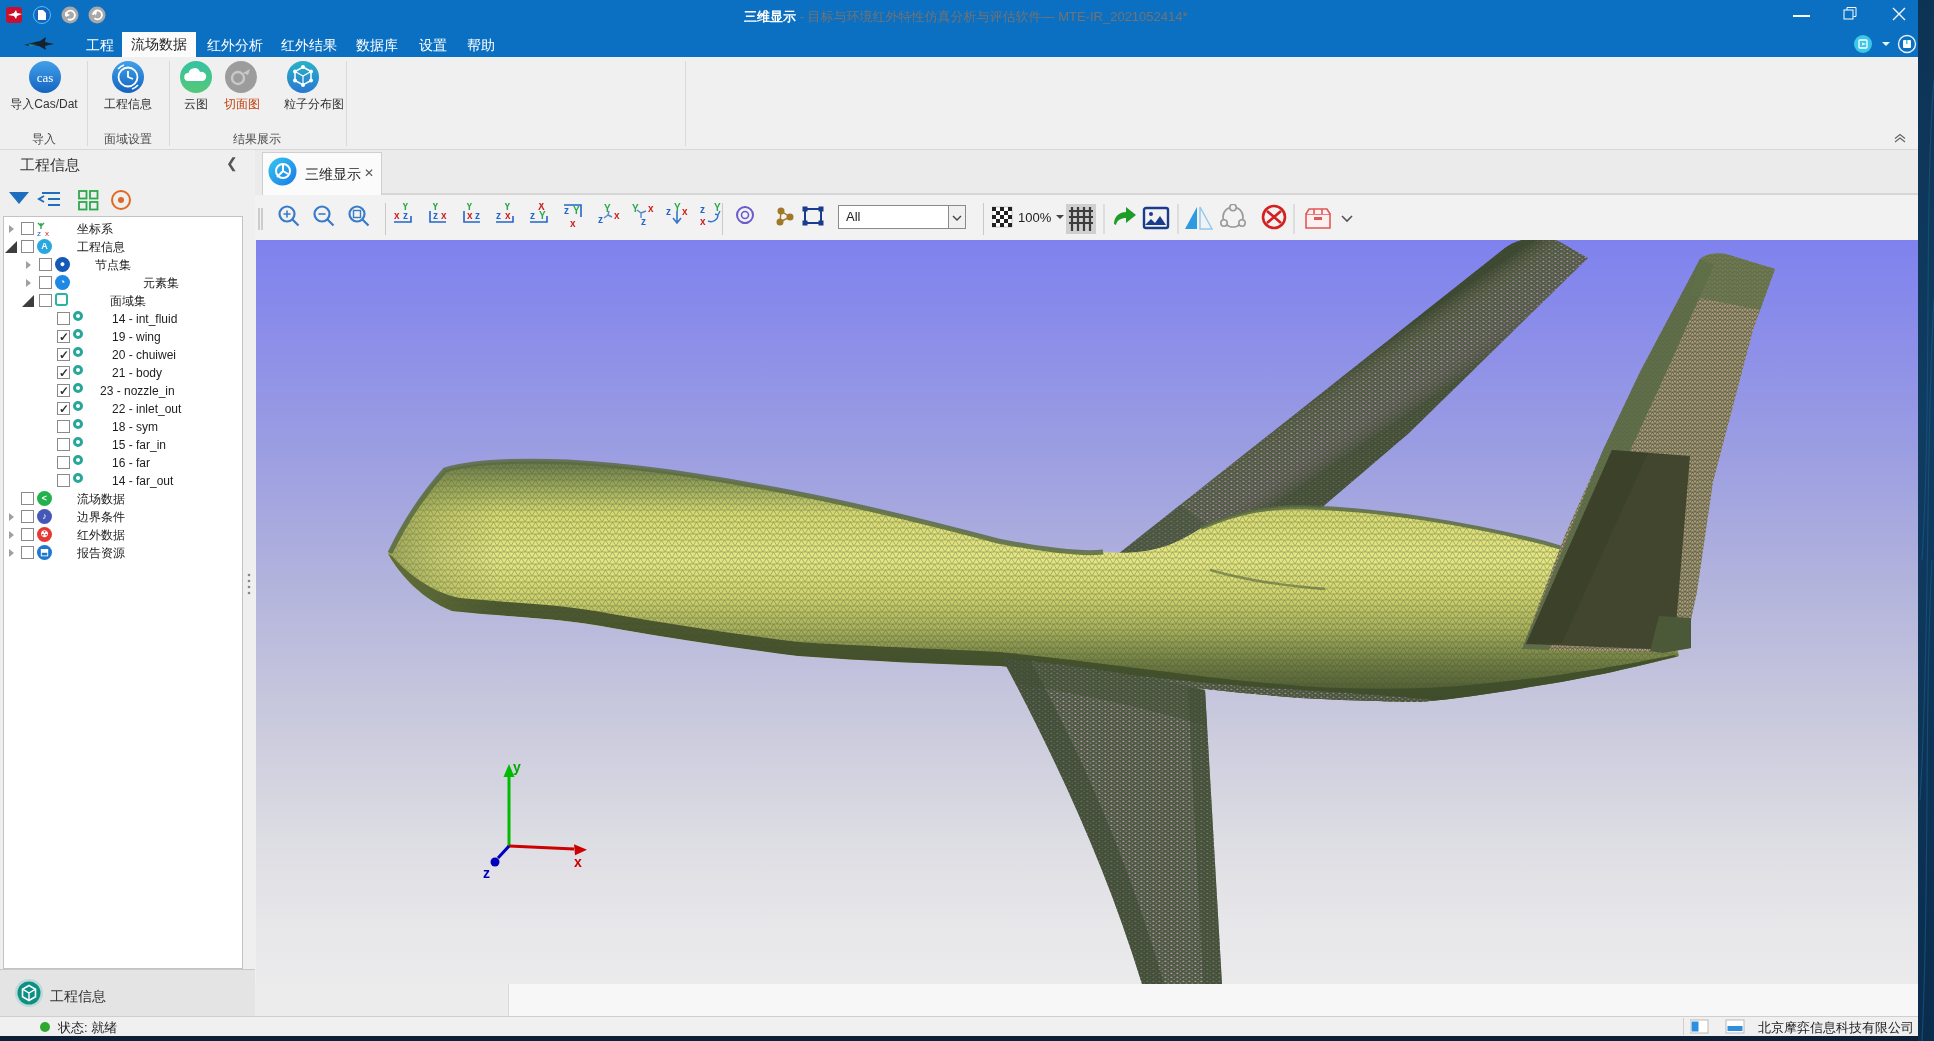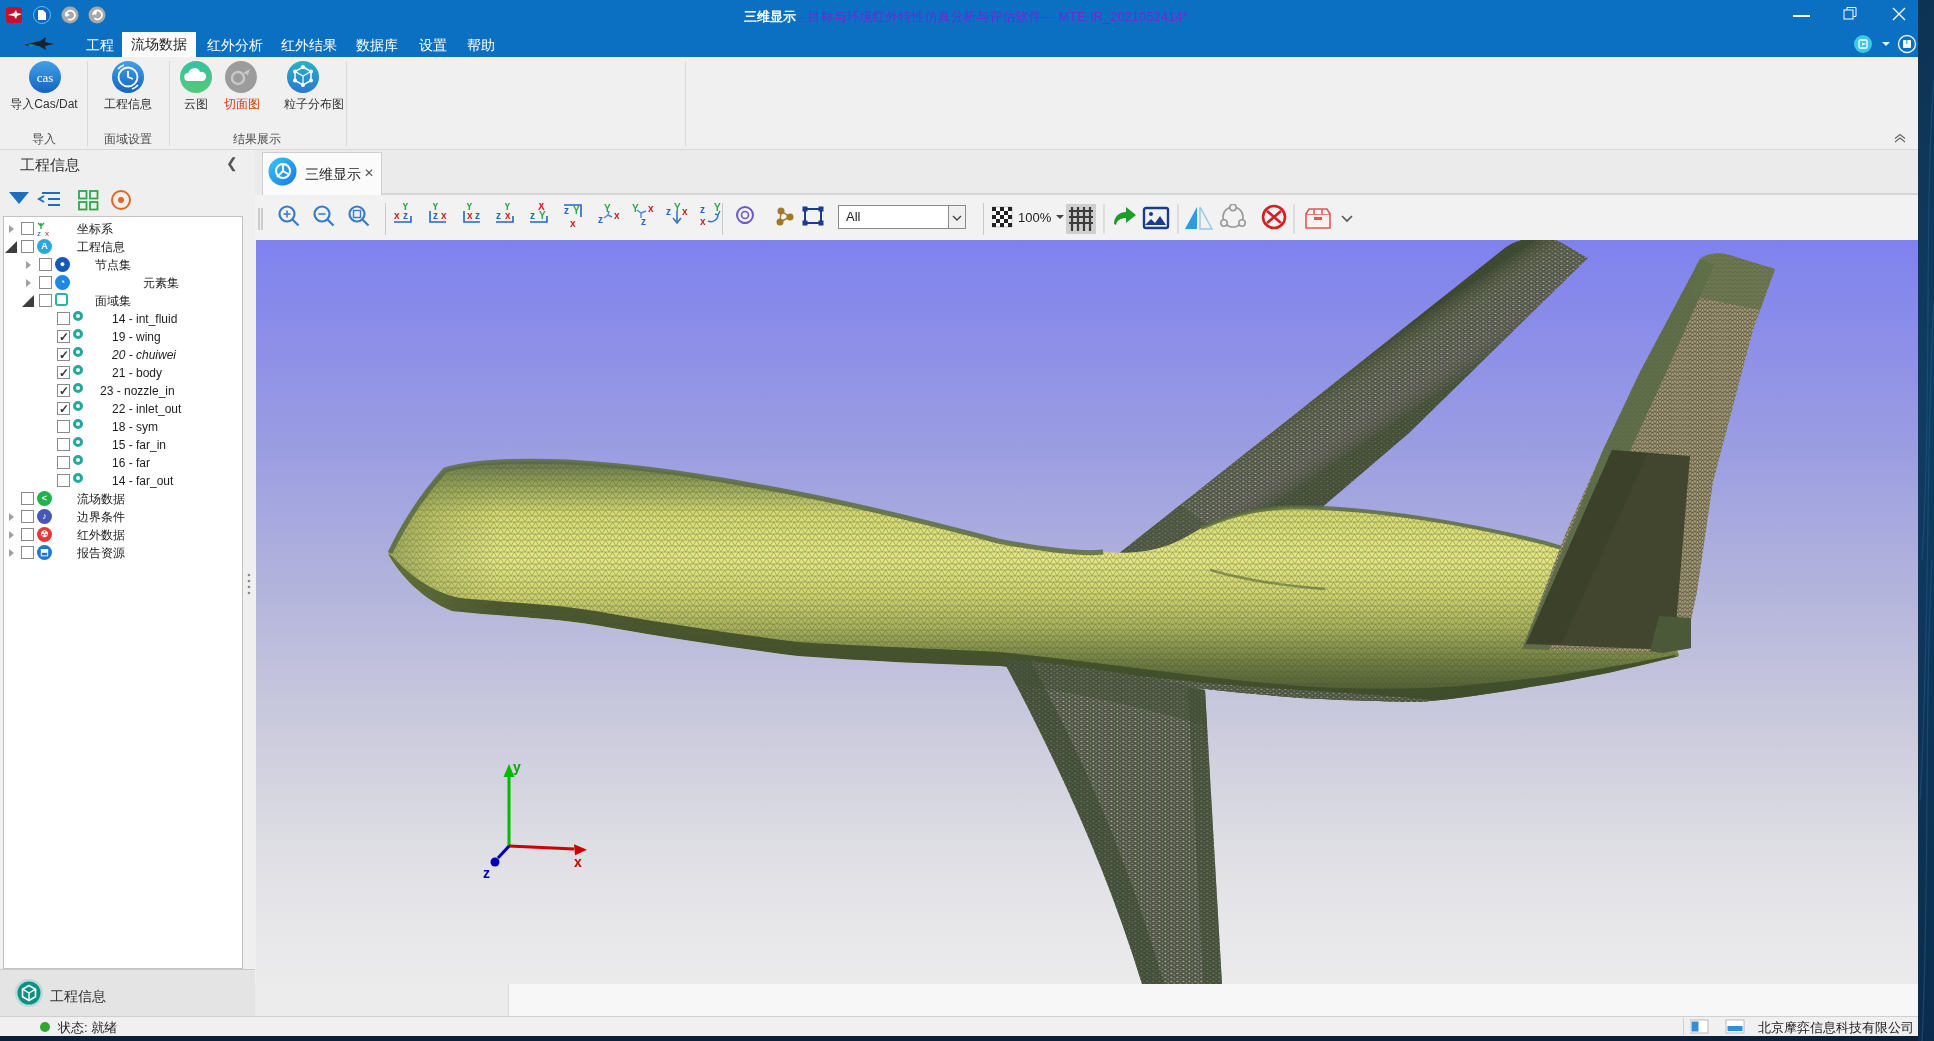--- a/index.html
+++ b/index.html
@@ -3,21 +3,21 @@
 <meta charset="utf-8">
 <style>
   * { margin:0; padding:0; box-sizing:border-box; }
   html,body { width:1934px; height:1041px; overflow:hidden; font-family:"Liberation Sans", sans-serif; }
   .abs { position:absolute; }
   #page { position:relative; width:1934px; height:1041px; background:#f0f0f0; }
   
   #titlebar { left:0; top:0; width:1918px; height:30px; background:#0b70c2; }
   #menurow { left:0; top:30px; width:1918px; height:27px; background:#0b70c2; }
   #titletext { left:744px; top:8px; font-size:13px; color:#fff; white-space:nowrap; }
-  #titletext .dim { color:#6d28d9; }
+  #titletext .dim { color:#737373; }
   .menuitem { position:absolute; top:33px; height:24px; color:#fff; font-size:14px; line-height:24px; }
   #seltab { left:122px; top:32px; width:74px; height:25px; background:#fbfbfb; color:#222; text-align:center; font-size:14px; line-height:25px; position:absolute; }
   
   #ribbon { left:0; top:57px; width:1918px; height:93px; background:#f0f0f1; border-bottom:1px solid #d8d8d8; }
   .rsep { position:absolute; top:61px; width:1px; height:85px; background:#d9d9d9; }
   .rlabel { position:absolute; top:131px; font-size:12px; color:#4a4a4a; width:120px; text-align:center; }
   .rbtnlabel { position:absolute; top:96px; font-size:12px; color:#333; text-align:center; white-space:nowrap; }
   .rbtnlabel.dis { color:#c2410c; }
   
   #leftpanel { left:0; top:150px; width:255px; height:866px; background:#efefef; }
@@ -204,36 +204,36 @@
     <div class="trow" style="left:0;top:274px;width:240px;">
         <span class="exp closed" style="left:26px;"></span>
         <span class="cb" style="left:39px;"></span>
         <span class="ticon" style="left:55px;background:#1e88e5;">◔</span>
         <span style="position:absolute;left:95px;margin-left:48px;">元素集</span>
       </div>
     <div class="trow" style="left:0;top:292px;width:240px;">
         <span class="exp open" style="left:22px;"></span>
         <span class="cb" style="left:39px;"></span>
         <span style="position:absolute;left:55px;top:1px;width:13px;height:13px;border:2.5px solid #2bb3a0;border-radius:3px;"></span>
-        <span style="position:absolute;left:95px;">面域集</span>
+        <span style="position:absolute;left:110px;">面域集</span>
       </div>
     <div class="trow" style="left:0;top:310px;width:240px;">
         <span class="cb" style="left:57px;"></span>
         <span class="ring" style="left:73px;"></span>
         <span style="position:absolute;left:112px;">14 - int_fluid</span>
       </div>
     <div class="trow" style="left:0;top:328px;width:240px;">
         <span class="cb ck" style="left:57px;"></span>
         <span class="ring" style="left:73px;"></span>
         <span style="position:absolute;left:112px;">19 - wing</span>
       </div>
     <div class="trow" style="left:0;top:346px;width:240px;">
         <span class="cb ck" style="left:57px;"></span>
         <span class="ring" style="left:73px;"></span>
-        <span style="position:absolute;left:112px;font-style:italic;">20 - chuiwei</span>
+        <span style="position:absolute;left:112px;">20 - chuiwei</span>
       </div>
     <div class="trow" style="left:0;top:364px;width:240px;">
         <span class="cb ck" style="left:57px;"></span>
         <span class="ring" style="left:73px;"></span>
         <span style="position:absolute;left:112px;">21 - body</span>
       </div>
     <div class="trow" style="left:0;top:382px;width:240px;">
         <span class="cb ck" style="left:57px;"></span>
         <span class="ring" style="left:73px;"></span>
         <span style="position:absolute;left:100px;">23 - nozzle_in</span>

